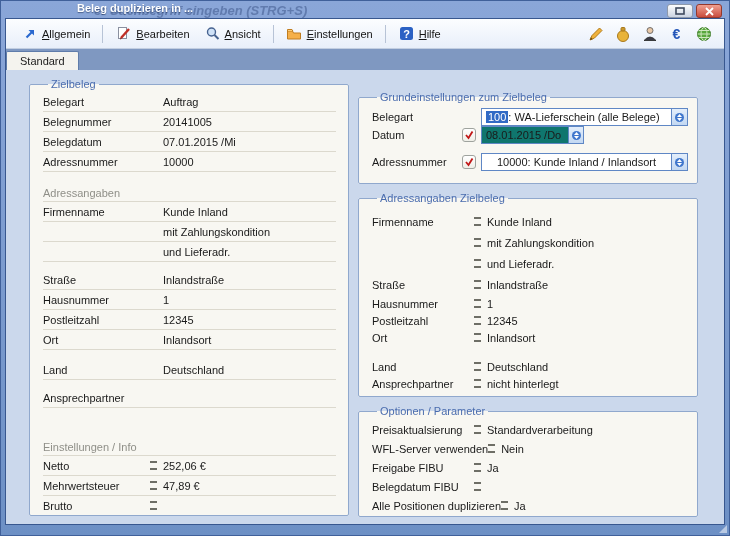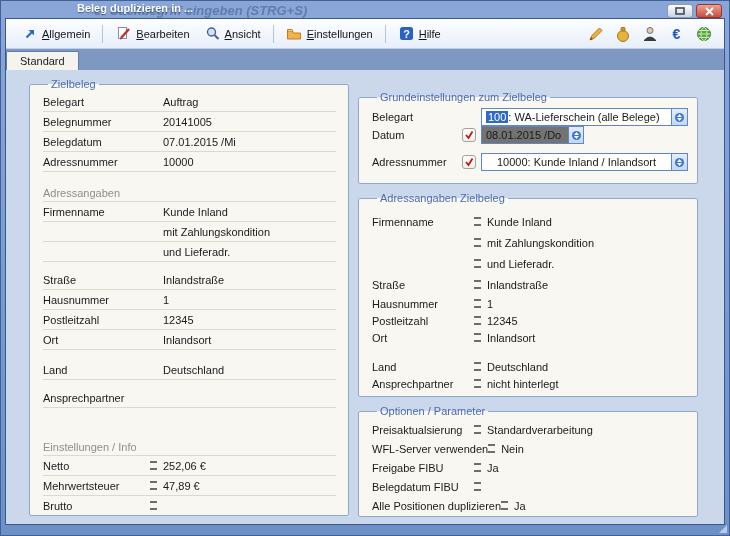--- a/index.html
+++ b/index.html
@@ -66,21 +66,21 @@
   .rrow.h19 {height:19px;}
 
   
   .frow {display:grid; grid-template-columns:90px 19px 1fr; align-items:center; height:18px; font-size:11px; color:#1a1a1a;}
   .combo {display:flex; align-items:stretch; height:18px; border:1px solid #5f87c5; background:#fff; box-sizing:border-box;}
   .combo-text {flex:1; display:flex; align-items:center; padding:0 4px; font-size:11px; white-space:nowrap; overflow:hidden;}
   .combo-text.centered {justify-content:center;}
   .hl {background:#316ac5; color:#fff; padding:0 2px;}
   .spin {flex:0 0 15px; border-left:1px solid #5f87c5; background:linear-gradient(#e3eefb,#c3d8f2);
          display:flex; align-items:center; justify-content:center;}
-  .dfield {width:88px; height:18px; border:1px solid #5f87c5; background:#737373; box-sizing:border-box;
+  .dfield {width:88px; height:18px; border:1px solid #5f87c5; background:#0f766e; box-sizing:border-box;
            display:flex; align-items:center; padding:0 4px; font-size:11px; white-space:nowrap;}
   .dspin {width:15px; height:18px; border:1px solid #5f87c5; border-left:none; background:linear-gradient(#e3eefb,#c3d8f2);
           display:flex; align-items:center; justify-content:center; box-sizing:border-box;}
   .cbx {width:14px; height:14px; background:linear-gradient(#ffffff,#efefe8); border:1px solid #9fa39e;
         border-radius:3px; display:flex; align-items:center; justify-content:center; box-sizing:border-box;}
   .fieldwrap {display:flex; align-items:center;}
 
   .grip {position:absolute; right:2px; bottom:2px; width:0; height:0;
          border-left:8px solid transparent; border-bottom:8px solid #b9cae4;}
 </style>

